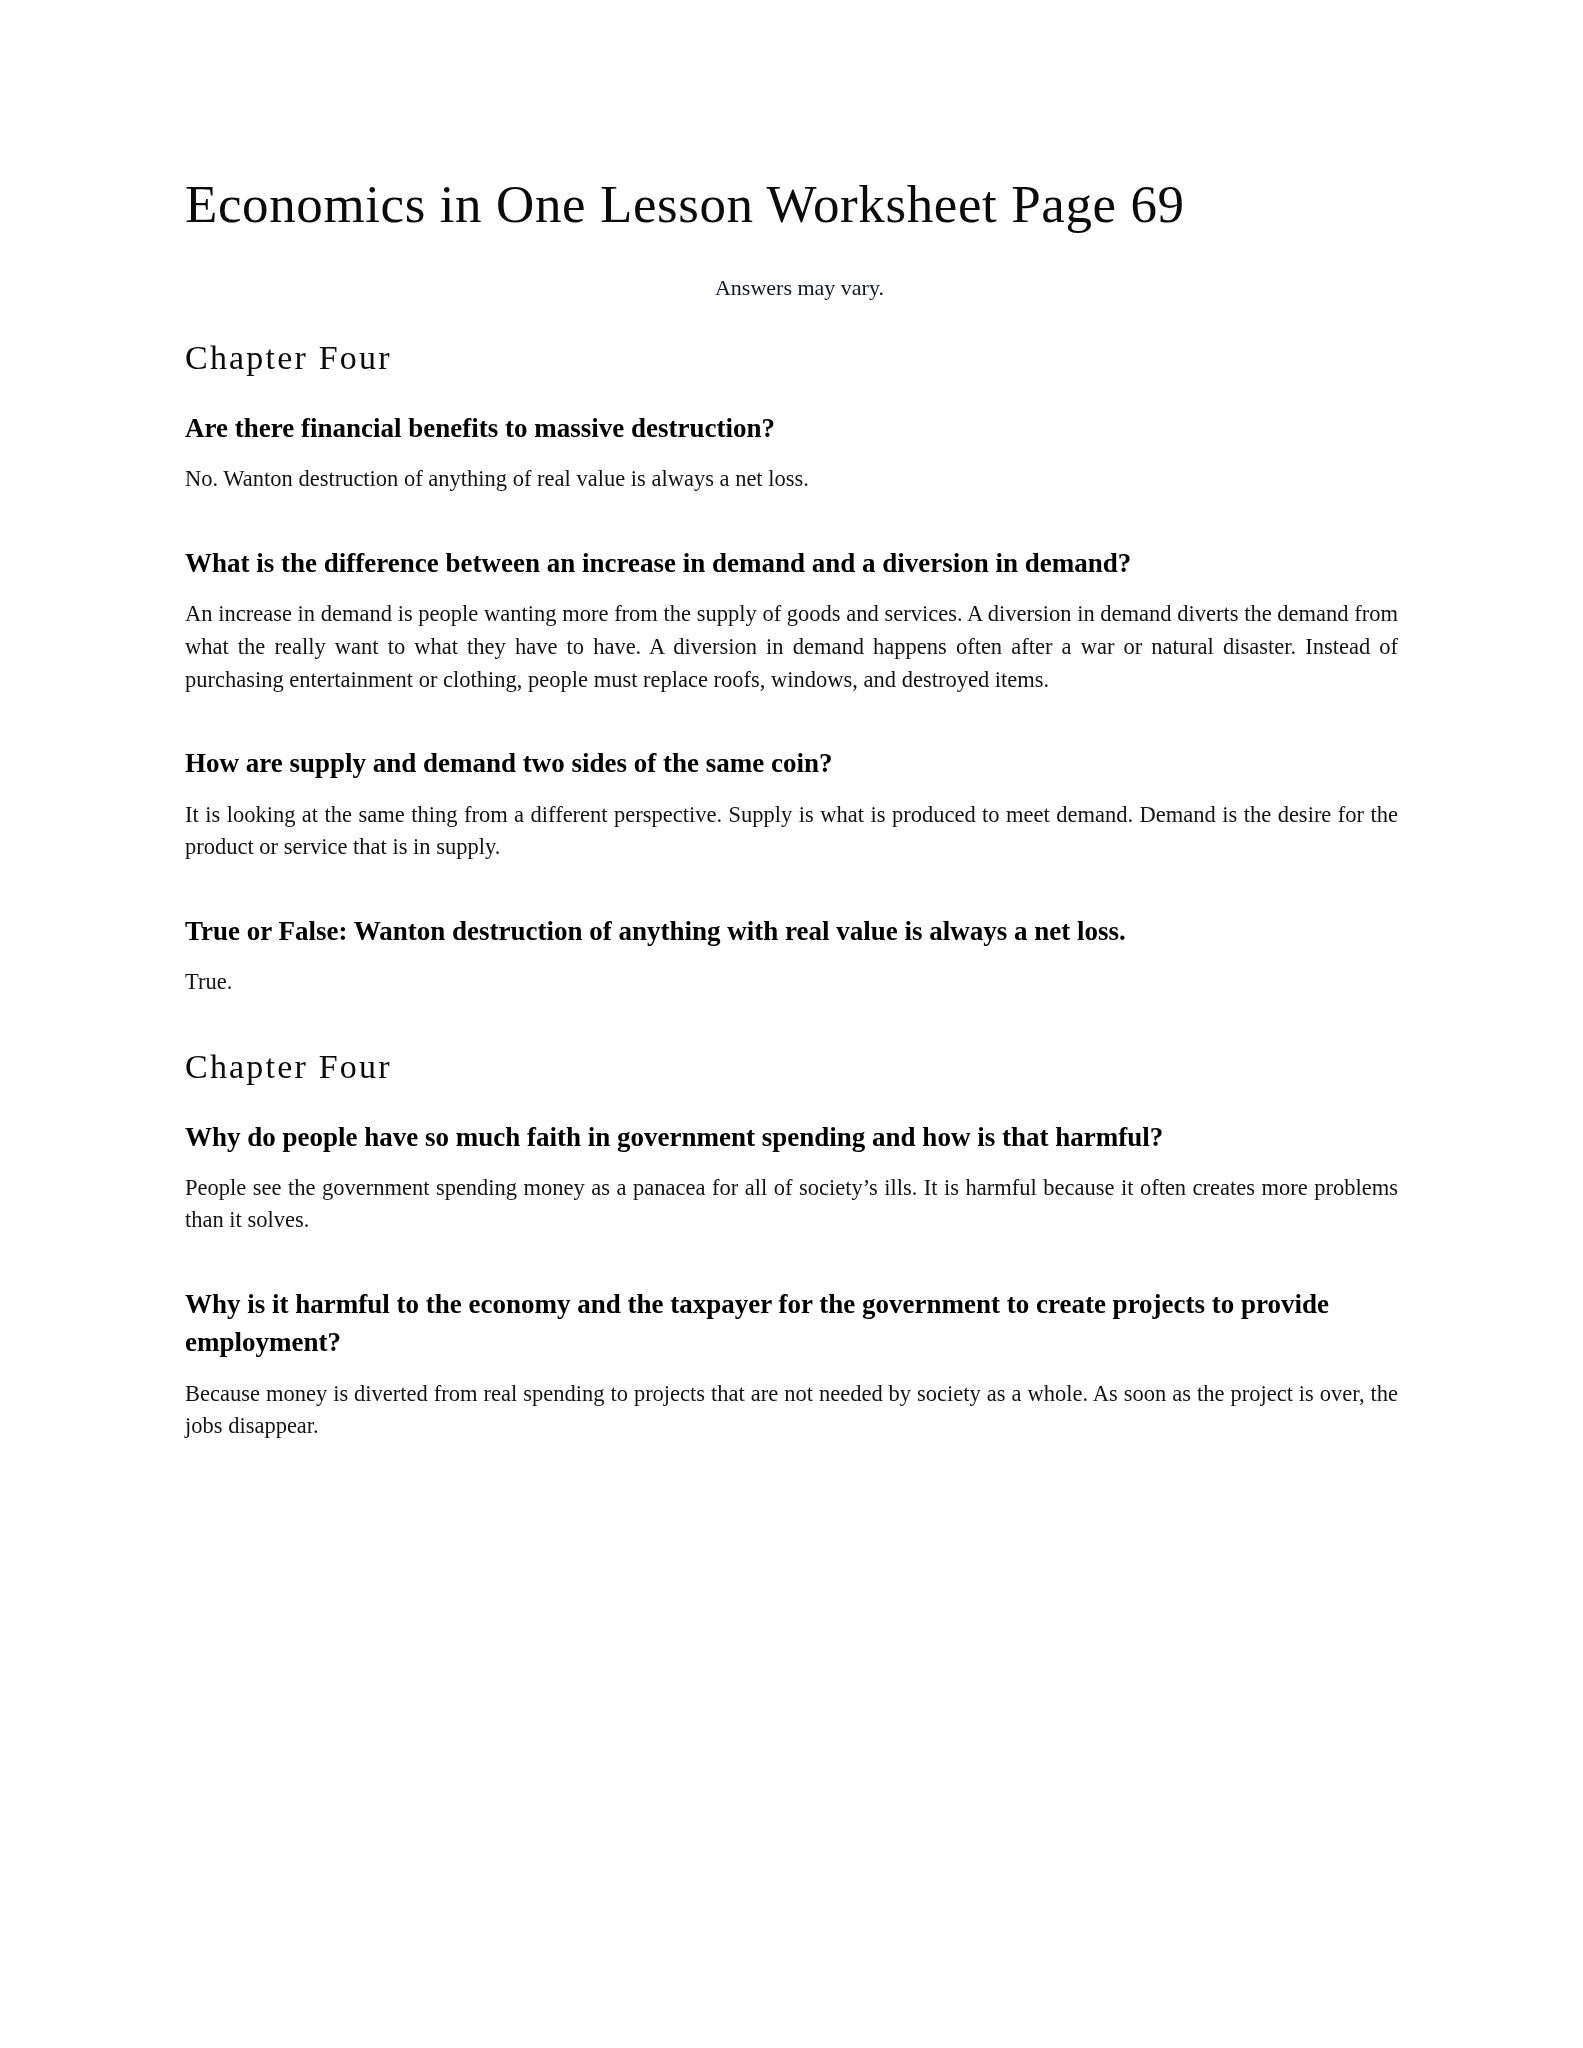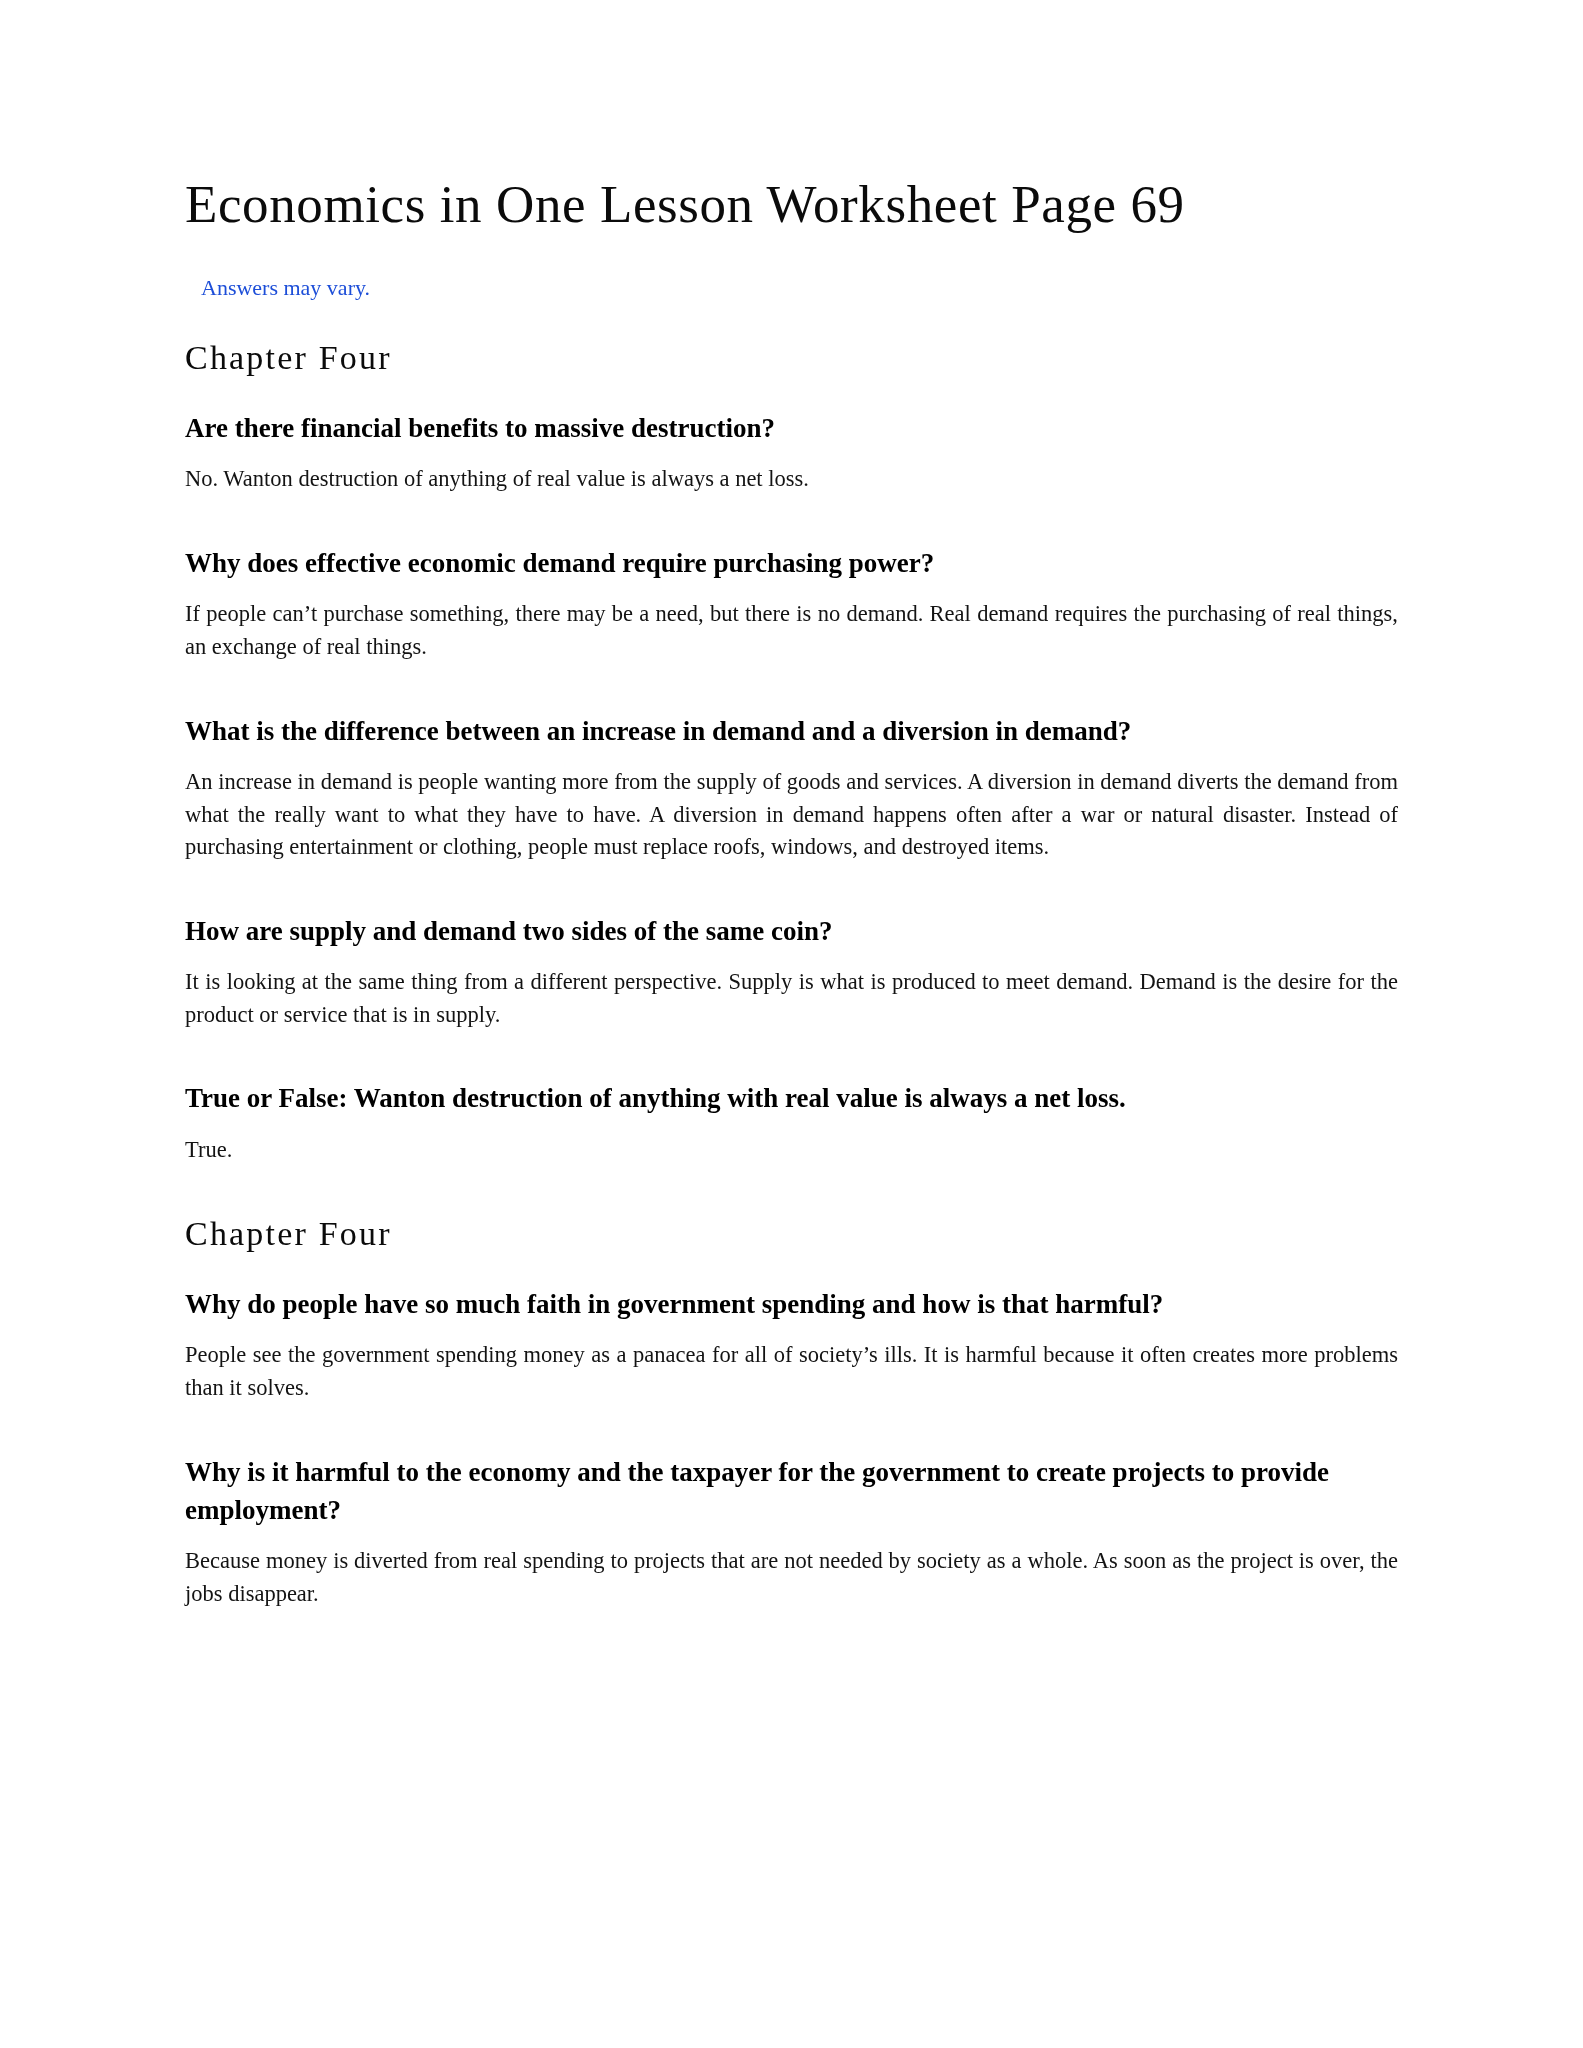--- a/index.html
+++ b/index.html
@@ -29,21 +29,22 @@
     font-weight: 400;
     letter-spacing: 0.6px;
     line-height: 1.12;
     margin: 0 0 38px 0;
     color: #0b0b0b;
   }
   .note-line {
     font-size: 22px;
     line-height: 1.45;
     margin: 0 0 34px 16px;
-    color: #1d4ed8;
+    color: #0f172a;
+    text-align: center;
   }
   .chapter-heading {
     font-family: "Liberation Serif", "DejaVu Serif", serif;
     font-size: 34px;
     font-weight: 400;
     letter-spacing: 2.2px;
     line-height: 1.2;
     margin: 0 0 30px 0;
     color: #0b0b0b;
   }
@@ -86,24 +87,20 @@
 
   <p class="note-line">Answers may vary.</p>
 
   <h2 class="chapter-heading">Chapter Four</h2>
 
   <div class="qa-block">
     <p class="qa-question">Are there financial benefits to massive destruction?</p>
     <p class="qa-answer flush">No. Wanton destruction of anything of real value is always a net loss.</p>
   </div>
 
-  <div class="qa-block">
-    <p class="qa-question">Why does effective economic demand require purchasing power?</p>
-    <p class="qa-answer">If people can’t purchase something, there may be a need, but there is no demand. Real demand requires the purchasing of real things, an exchange of real things.</p>
-  </div>
 
   <div class="qa-block">
     <p class="qa-question">What is the difference between an increase in demand and a diversion in demand?</p>
     <p class="qa-answer">An increase in demand is people wanting more from the supply of goods and services. A diversion in demand diverts the demand from what the really want to what they have to have. A diversion in demand happens often after a war or natural disaster. Instead of purchasing entertainment or clothing, people must replace roofs, windows, and destroyed items.</p>
   </div>
 
   <div class="qa-block">
     <p class="qa-question">How are supply and demand two sides of the same coin?</p>
     <p class="qa-answer">It is looking at the same thing from a different perspective. Supply is what is produced to meet demand. Demand is the desire for the product or service that is in supply.</p>
   </div>

